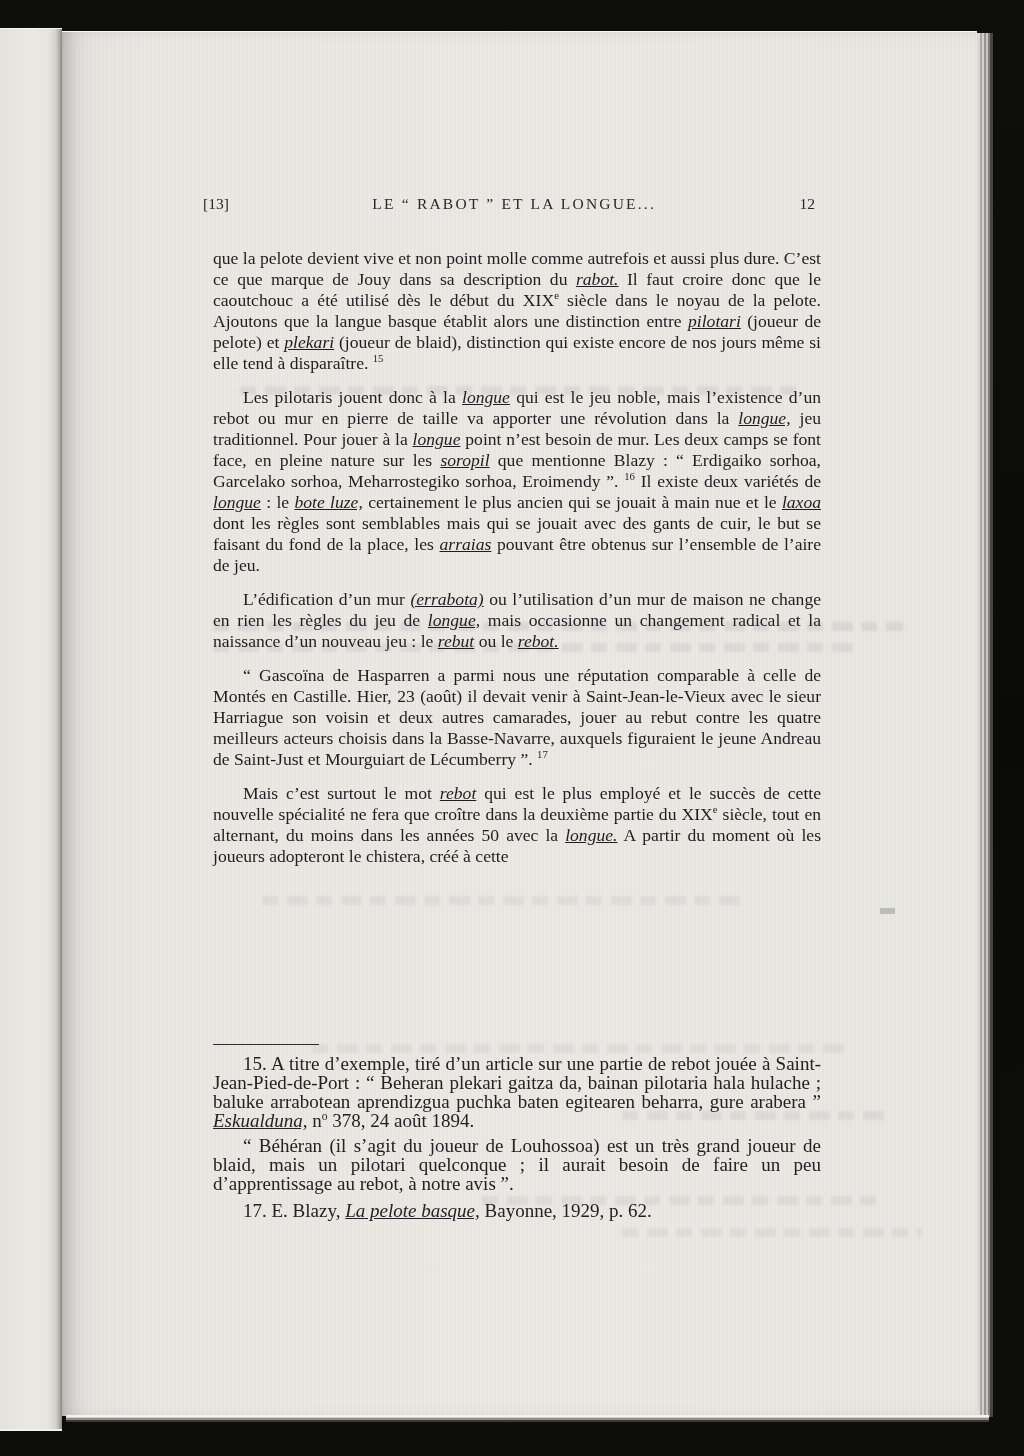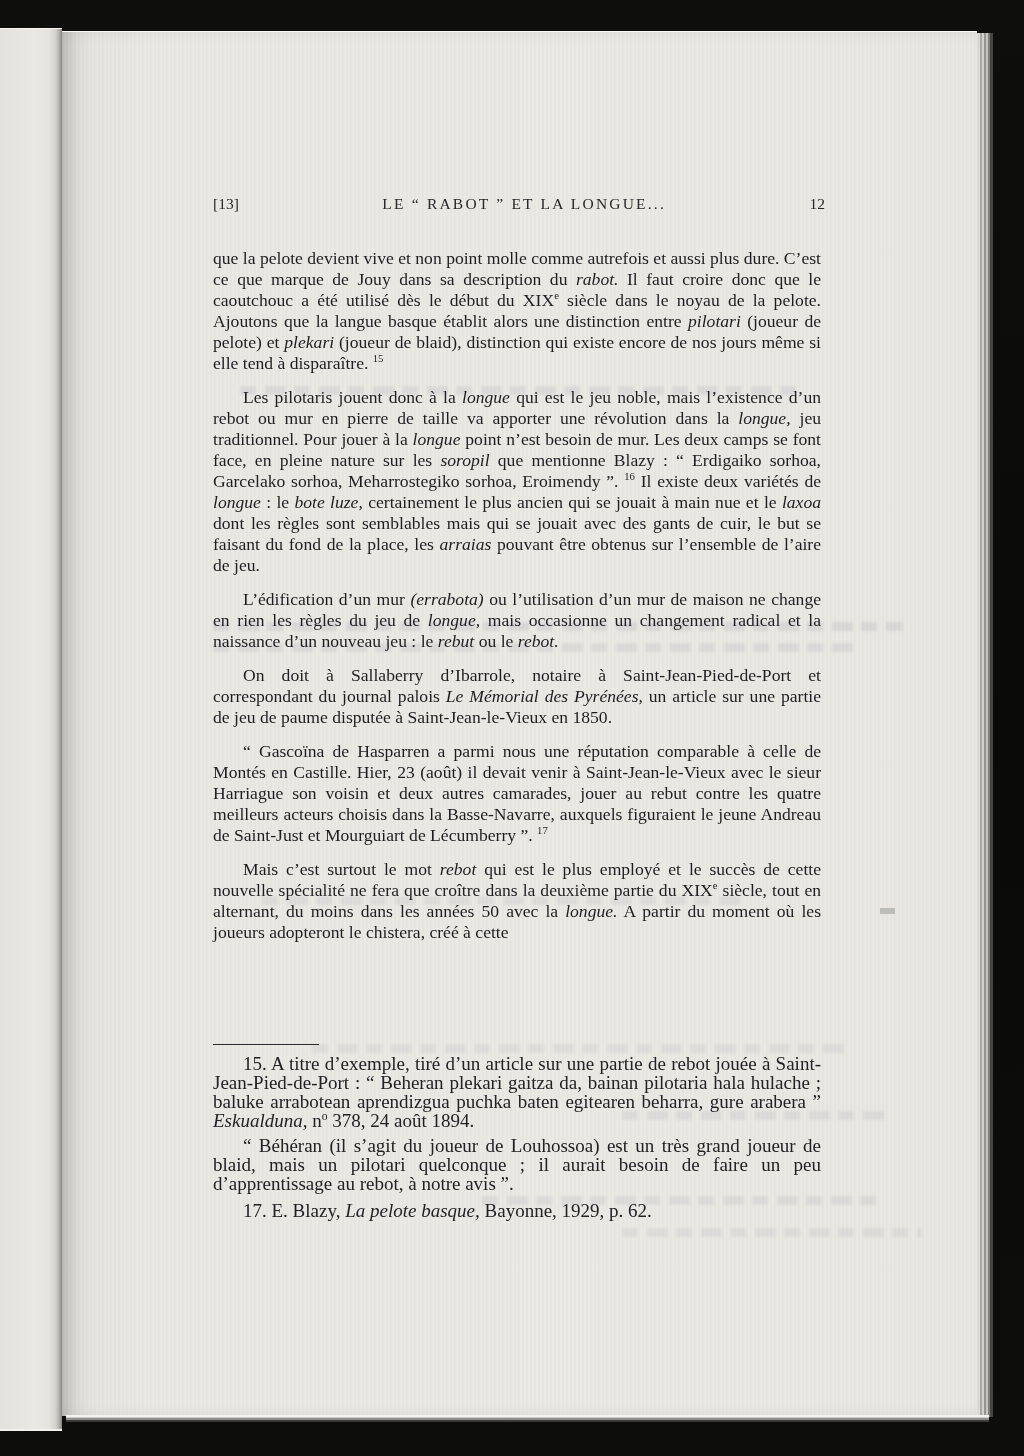--- a/index.html
+++ b/index.html
@@ -32,34 +32,34 @@
     position:absolute;left:977px;top:33px;width:16px;height:1384px;
     background:linear-gradient(90deg,#dcdad7 0 3px,#a9a8a5 3px 5px,#d2d1ce 5px 7px,#959491 7px 9px,#c6c5c2 9px 11px,#807f7c 11px 13px,#454441 13px 16px);
   }
   
   .bottom-stack{
     position:absolute;left:66px;top:1415px;width:923px;height:7px;
     background:linear-gradient(180deg,#f3f2ee 0 2px,#cfcecb 2px 3px,#8f8e8a 3px 5px,#3b3a37 5px 7px);
   }
   
   .runhead{
-    position:absolute;left:151px;top:163px;width:612px;
+    position:absolute;left:141px;top:163px;width:612px;
     display:flex;align-items:flex-start;justify-content:space-between;
     color:#27272a;font-size:15.5px;
   }
   .runhead .title{letter-spacing:2.2px;}
   
   .body-text{
     position:absolute;left:151px;top:216px;width:608px;
     color:#1e1e22;font-size:17.6px;line-height:21px;
     text-align:justify;
   }
   .para{margin:0 0 13px 0;}
   .para.ind{text-indent:30px;}
-  .it{font-style:italic;}
+  .it{font-style:italic;text-decoration:underline;}
   .sup{font-size:61%;vertical-align:super;line-height:0;}
   
   .footnotes{
     position:absolute;left:151px;top:1012px;width:608px;
     color:#222226;font-size:19px;line-height:19px;text-align:justify;
   }
   .fn-rule{width:106px;border:none;border-top:1.6px solid #2c2c2e;margin:0 0 9px 0;}
   .fn{margin:0 0 6px 0;text-indent:30px;}
   .fn.spaced{margin-top:8px;}
   
@@ -91,21 +91,20 @@
   <div class="runhead">
     <span>[13]</span>
     <span class="title">LE “ RABOT ” ET LA LONGUE...</span>
     <span>12</span>
   </div>
 
   <div class="body-text">
       <p class="para"><span class="">que la pelote devient vive et non point molle comme autrefois et aussi plus dure. C’est ce que marque de Jouy dans sa description du </span><span class="it ">rabot.</span><span class=""> Il faut croire donc que le caoutchouc a été utilisé dès le début du XIX</span><span class="sup">e</span><span class=""> siècle dans le noyau de la pelote. Ajoutons que la langue basque établit alors une distinction entre </span><span class="it ">pilotari</span><span class=""> (joueur de pelote) et </span><span class="it ">plekari</span><span class=""> (joueur de blaid), distinction qui existe encore de nos jours même si elle tend à disparaître. </span><span class="sup">15</span></p>
       <p class="para ind"><span class="">Les pilotaris jouent donc à la </span><span class="it ">longue</span><span class=""> qui est le jeu noble, mais l’existence d’un rebot ou mur en pierre de taille va apporter une révolution dans la </span><span class="it ">longue,</span><span class=""> jeu traditionnel. Pour jouer à la </span><span class="it ">longue</span><span class=""> point n’est besoin de mur. Les deux camps se font face, en pleine nature sur les </span><span class="it ">soropil</span><span class=""> que mentionne Blazy : “ Erdigaiko sorhoa, Garcelako sorhoa, Meharrostegiko sorhoa, Eroimendy ”. </span><span class="sup">16</span><span class=""> Il existe deux variétés de </span><span class="it ">longue</span><span class=""> : le </span><span class="it ">bote luze,</span><span class=""> certainement le plus ancien qui se jouait à main nue et le </span><span class="it ">laxoa</span><span class=""> dont les règles sont semblables mais qui se jouait avec des gants de cuir, le but se faisant du fond de la place, les </span><span class="it ">arraias</span><span class=""> pouvant être obtenus sur l’ensemble de l’aire de jeu.</span></p>
       <p class="para ind"><span class="">L’édification d’un mur </span><span class="it ">(errabota)</span><span class=""> ou l’utilisation d’un mur de maison ne change en rien les règles du jeu de </span><span class="it ">longue,</span><span class=""> mais occasionne un changement radical et la naissance d’un nouveau jeu : le </span><span class="it ">rebut</span><span class=""> ou le </span><span class="it ">rebot.</span></p>
-      <p class="para ind"><span class="">On doit à Sallaberry d’Ibarrole, notaire à Saint-Jean-Pied-de-Port et correspondant du journal palois </span><span class="it ">Le Mémorial des Pyrénées,</span><span class=""> un article sur une partie de jeu de paume disputée à Saint-Jean-le-Vieux en 1850.</span></p>
       <p class="para ind"><span class="">“ Gascoïna de Hasparren a parmi nous une réputation comparable à celle de Montés en Castille. Hier, 23 (août) il devait venir à Saint-Jean-le-Vieux avec le sieur Harriague son voisin et deux autres camarades, jouer au rebut contre les quatre meilleurs acteurs choisis dans la Basse-Navarre, auxquels figuraient le jeune Andreau de Saint-Just et Mourguiart de Lécumberry ”. </span><span class="sup">17</span></p>
       <p class="para ind"><span class="">Mais c’est surtout le mot </span><span class="it ">rebot</span><span class=""> qui est le plus employé et le succès de cette nouvelle spécialité ne fera que croître dans la deuxième partie du XIX</span><span class="sup">e</span><span class=""> siècle, tout en alternant, du moins dans les années 50 avec la </span><span class="it ">longue.</span><span class=""> A partir du moment où les joueurs adopteront le chistera, créé à cette</span></p>
     </div>
 
   <div class="footnotes">
     <hr class="fn-rule">
     <div>
         <p class="fn"><span class="">15. A titre d’exemple, tiré d’un article sur une partie de rebot jouée à Saint-Jean-Pied-de-Port : “ Beheran plekari gaitza da, bainan pilotaria hala hulache ; baluke arrabotean aprendizgua puchka baten egitearen beharra, gure arabera ” </span><span class="it ">Eskualduna,</span><span class=""> n</span><span class="sup">o</span><span class=""> 378, 24 août 1894.</span></p>
         <p class="fn"><span class="">“ Béhéran (il s’agit du joueur de Louhossoa) est un très grand joueur de blaid, mais un pilotari quelconque ; il aurait besoin de faire un peu d’apprentissage au rebot, à notre avis ”.</span></p>
         <p class="fn spaced"><span class="">17. E. Blazy, </span><span class="it ">La pelote basque,</span><span class=""> Bayonne, 1929, p. 62.</span></p>

